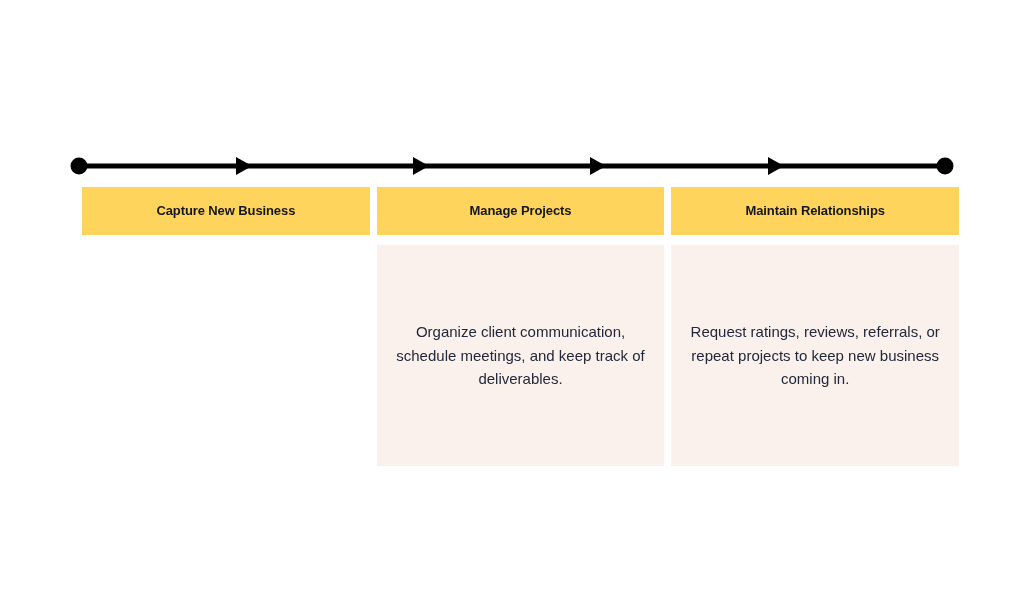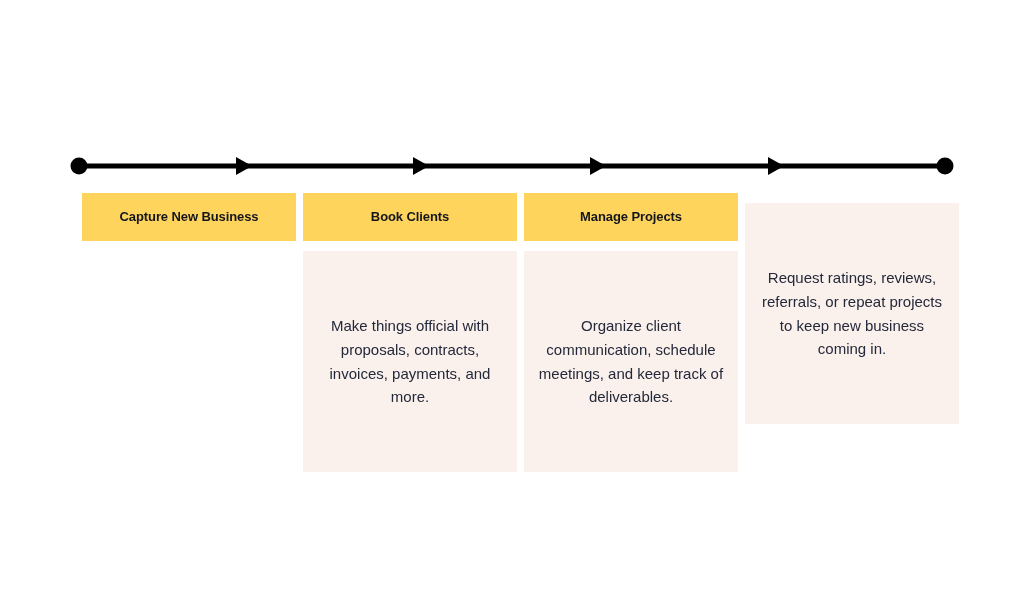--- a/index.html
+++ b/index.html
@@ -30,21 +30,21 @@
     height: 22px;
   }
   .timeline svg {
     display: block;
   }
 
   
   .stages {
     position: absolute;
     left: 74px;
-    top: 193px;
+    top: 187px;
     width: 877px;
     display: flex;
     flex-direction: row;
     align-items: flex-start;
     gap: 7px;
     padding-left: 8px;
   }
 
   .stage {
     flex: 1 1 0;
@@ -107,38 +107,33 @@
 
   <div class="stages">
 
     <div class="stage">
       <div class="stage-header">
         <span class="stage-header-label">Capture New Business</span>
       </div>
     </div>
 
 
-    <div class="stage">
-      <div class="stage-header">
-        <span class="stage-header-label">Book Clients</span>
-      </div>
-      <div class="stage-body">
-        <span class="stage-body-text">Make things official with proposals, contracts, invoices, payments, and more.</span>
-      </div>
-    </div>
 
     <div class="stage">
       <div class="stage-header">
         <span class="stage-header-label">Manage Projects</span>
       </div>
       <div class="stage-body">
         <span class="stage-body-text">Organize client communication, schedule meetings, and keep track of deliverables.</span>
       </div>
     </div>
 
     <div class="stage">
+      <div class="stage-header">
+        <span class="stage-header-label">Maintain Relationships</span>
+      </div>
       <div class="stage-body">
         <span class="stage-body-text">Request ratings, reviews, referrals, or repeat projects to keep new business coming in.</span>
       </div>
     </div>
 
   </div>
 </div>
 
 </body></html>

